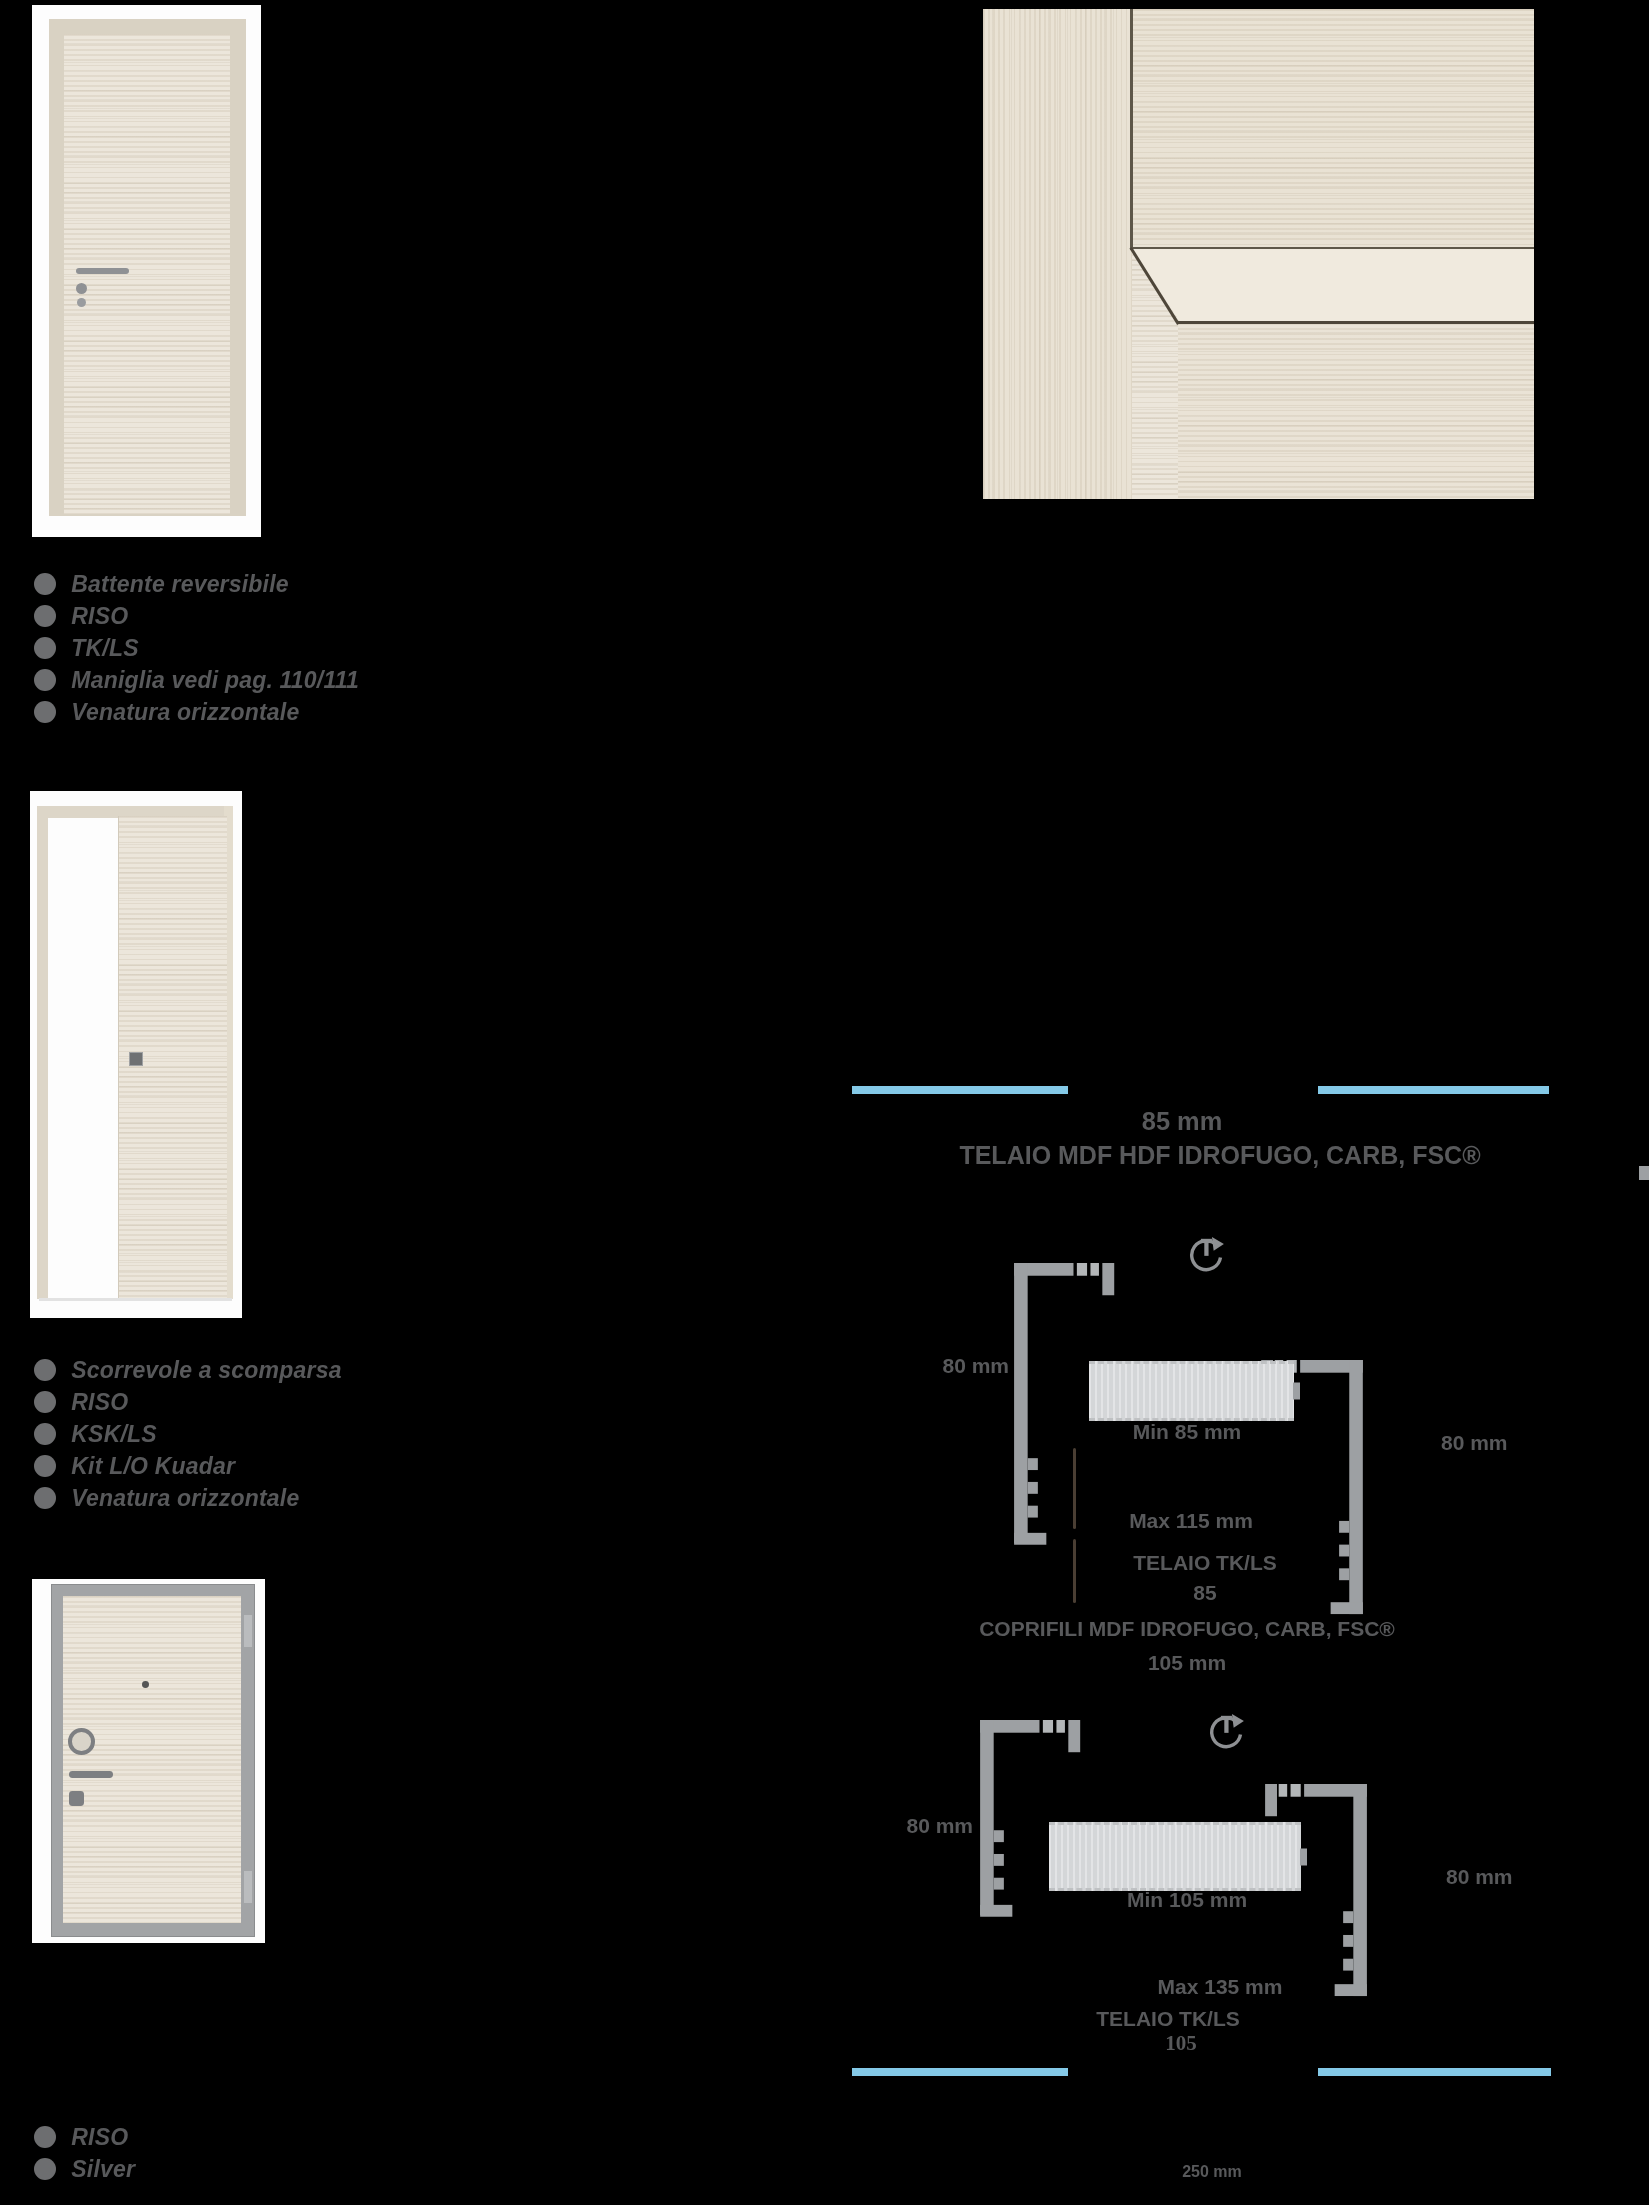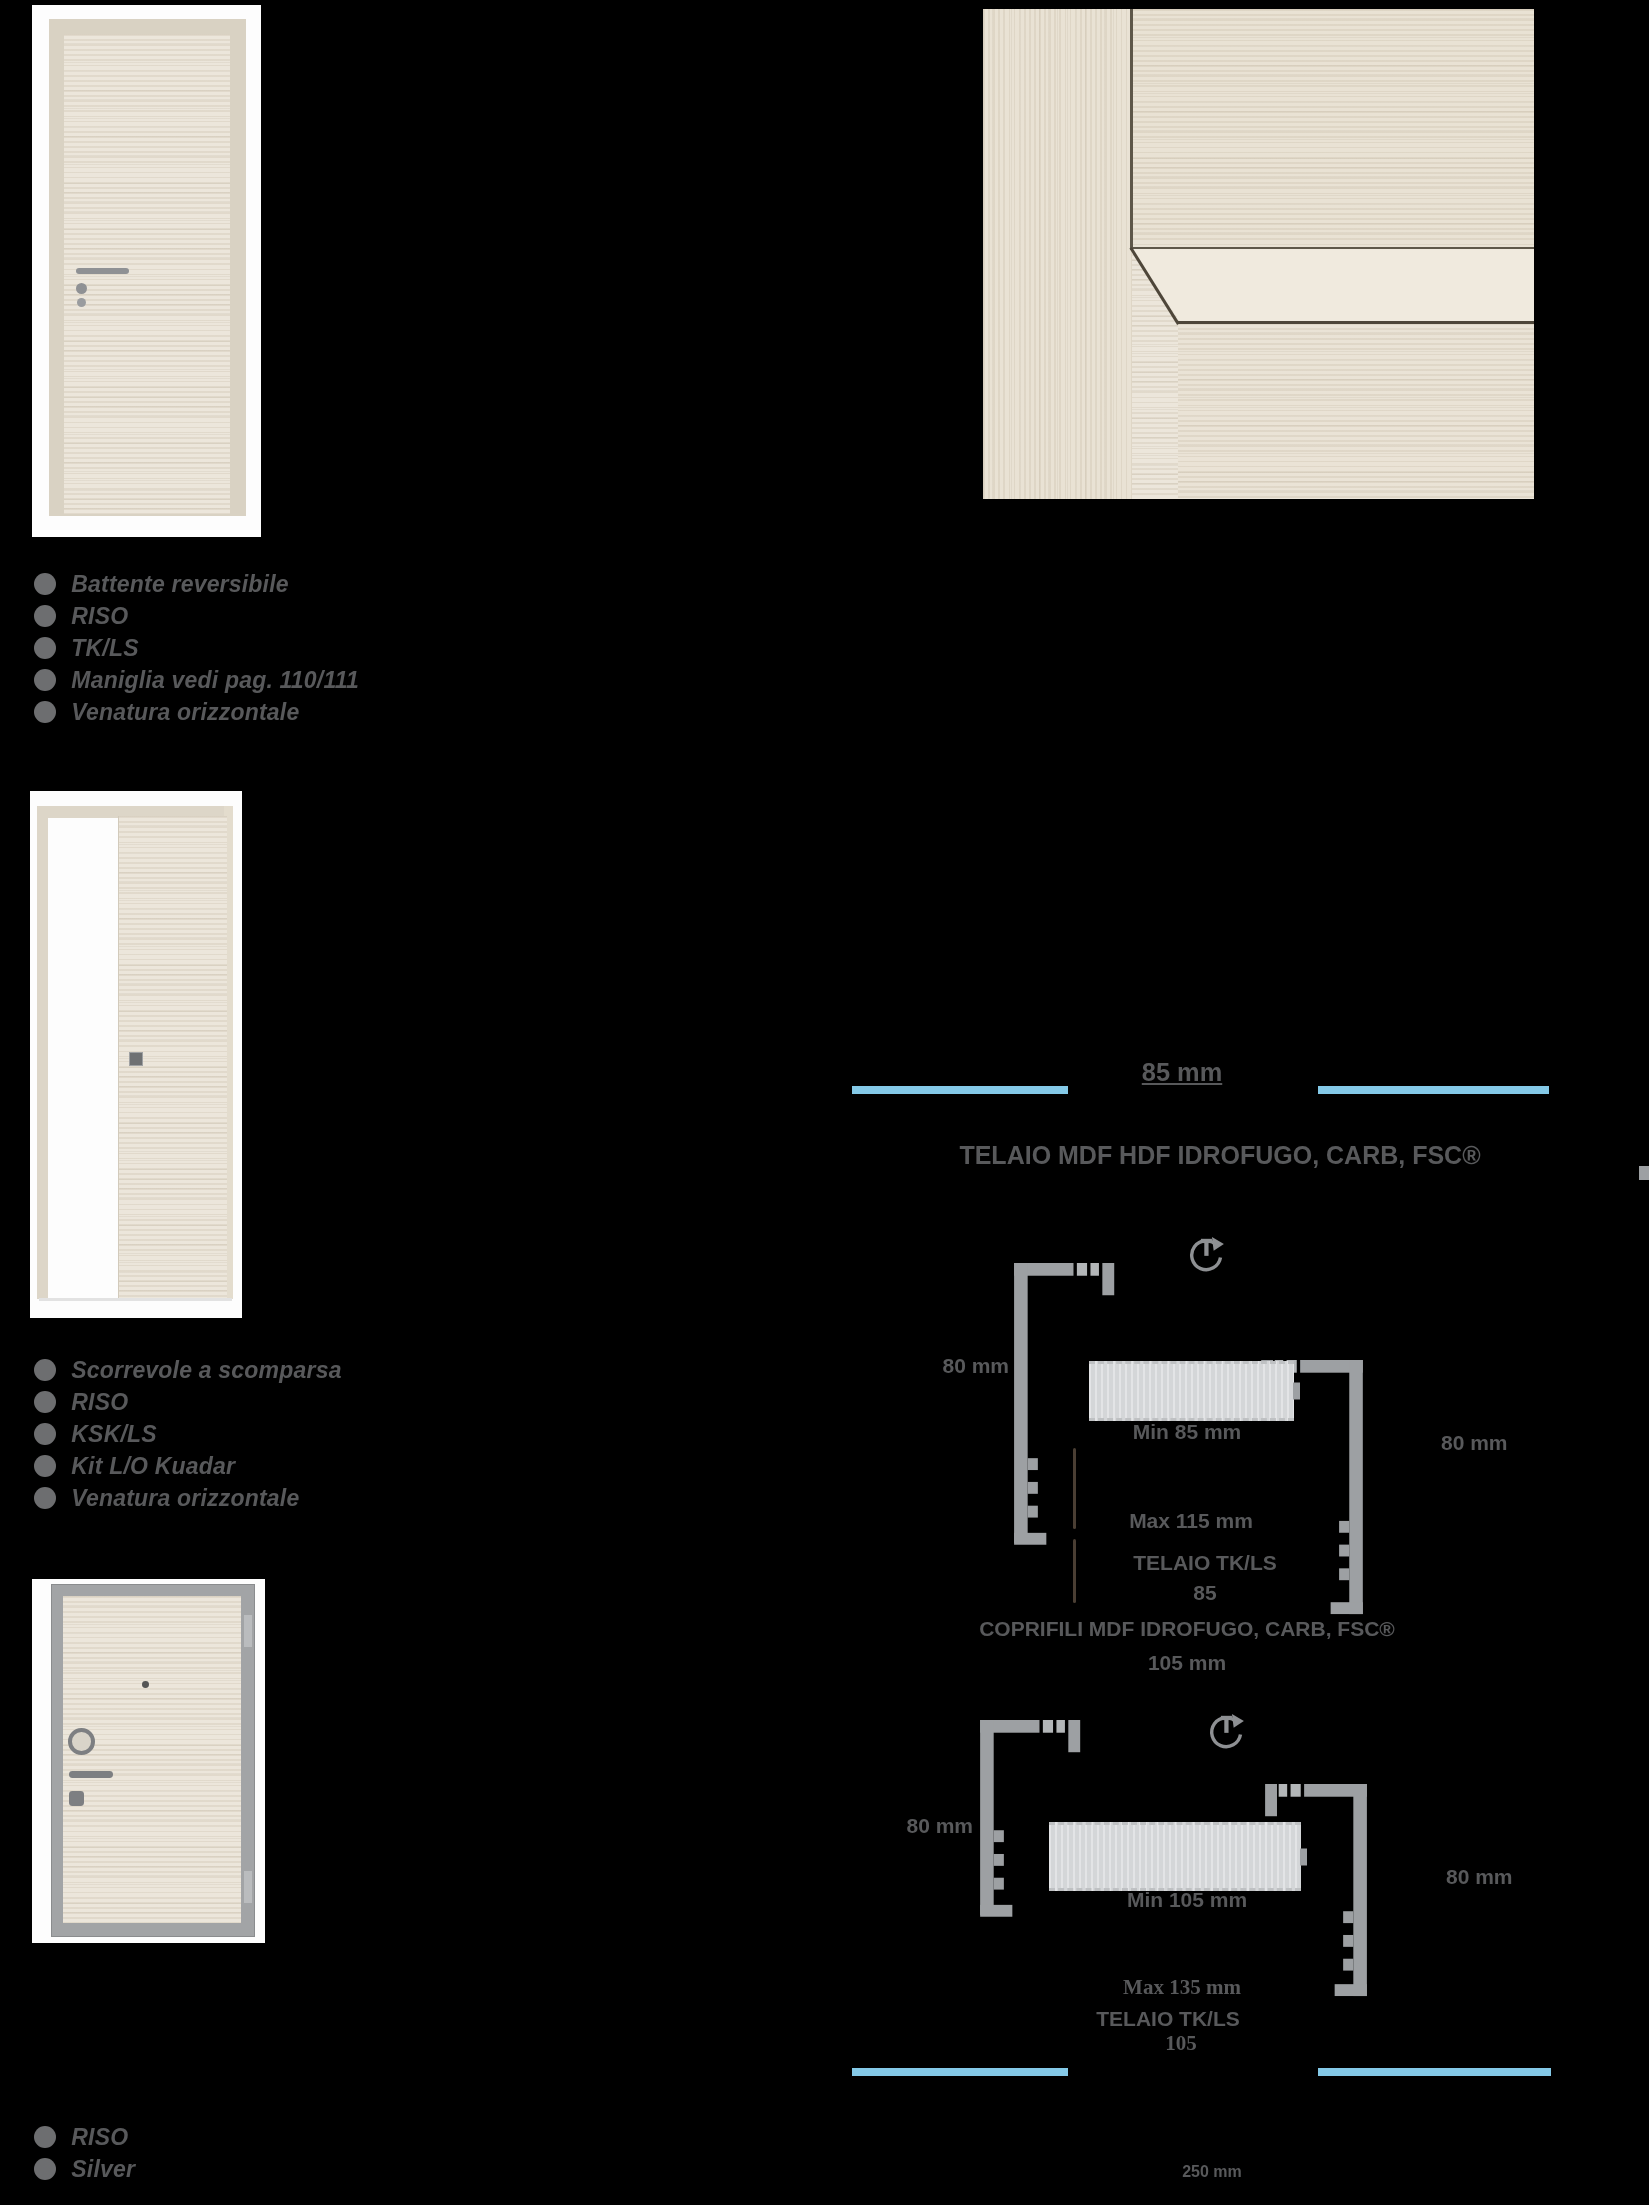--- a/index.html
+++ b/index.html
@@ -139,21 +139,21 @@
     <div class="abs grain-v" style="left:0;top:0;width:149px;height:490px;"></div>
     <div class="seam" style="left:147px;top:0;width:2.5px;height:241px;"></div>
     <div class="seam" style="left:149px;top:238px;width:402px;height:2.5px;"></div>
     <div class="seam-dark" style="left:149px;top:238px;width:90px;height:2.5px;transform-origin:0 0;transform:rotate(58deg);"></div>
     <div class="seam-dark" style="left:195px;top:312px;width:356px;height:3.4px;"></div>
   </div>
 
   <div class="bluebar" style="left:852px;top:1086px;width:216px;"></div>
   <div class="bluebar" style="left:1318px;top:1086px;width:231px;"></div>
 
-  <div class="hdr-size" style="left:1182px;top:1058px;text-decoration:underline;">85 mm</div>
+  <div class="hdr-size" style="left:1182px;top:1107px;">85 mm</div>
   <div class="hdr-mat" style="left:1220px;top:1141px;">TELAIO MDF HDF IDROFUGO, CARB, FSC®</div>
 
   <div>
 
     <svg class="abs" style="left:1183px;top:1232px;" width="46" height="46" viewBox="0 0 54 54">
       <path d="M40 16 A17 17 0 1 0 44 30" fill="none" stroke="#8e9093" stroke-width="4"></path>
       <polygon points="34,6 48,14 36,22" fill="#8e9093"></polygon>
       <rect x="25" y="10" width="5" height="18" fill="#8e9093"></rect>
       <rect x="21" y="8" width="13" height="5" fill="#8e9093"></rect>
     </svg>
@@ -233,21 +233,21 @@
       <rect x="82" y="236" width="38" height="14"></rect>
     </svg>
 
     <div class="wall" style="left:1049px;top:1822px;width:252px;height:63px;">
       <div class="wall-tab"></div>
     </div>
 
     <div class="dim rgt" style="left:973px;top:1814px;">80 mm</div>
     <div class="dim" style="left:1446px;top:1865px;">80 mm</div>
     <div class="dim ctr" style="left:1187px;top:1888px;">Min 105 mm</div>
-    <div class="dim ctr" style="left:1182px;top:1975px;font-family:Liberation Serif, serif;">Max 135 mm</div>
+    <div class="dim ctr" style="left:1220px;top:1975px;">Max 135 mm</div>
     <div class="dim ctr" style="left:1168px;top:2007px;">TELAIO TK/LS</div>
     <div class="dim ctr" style="left:1181px;top:2031px;font-family:Liberation Serif, serif;">105</div>
   </div>
 
   <div class="bluebar" style="left:852px;top:2068px;width:216px;"></div>
   <div class="bluebar" style="left:1318px;top:2068px;width:233px;"></div>
 
   <div class="dim ctr" style="left:1212px;top:2163px;font-size:16px;">250 mm</div>
 
   <div class="edge-mark" style="left:1639px;top:1166px;width:10.2px;height:13.6px;"></div>

